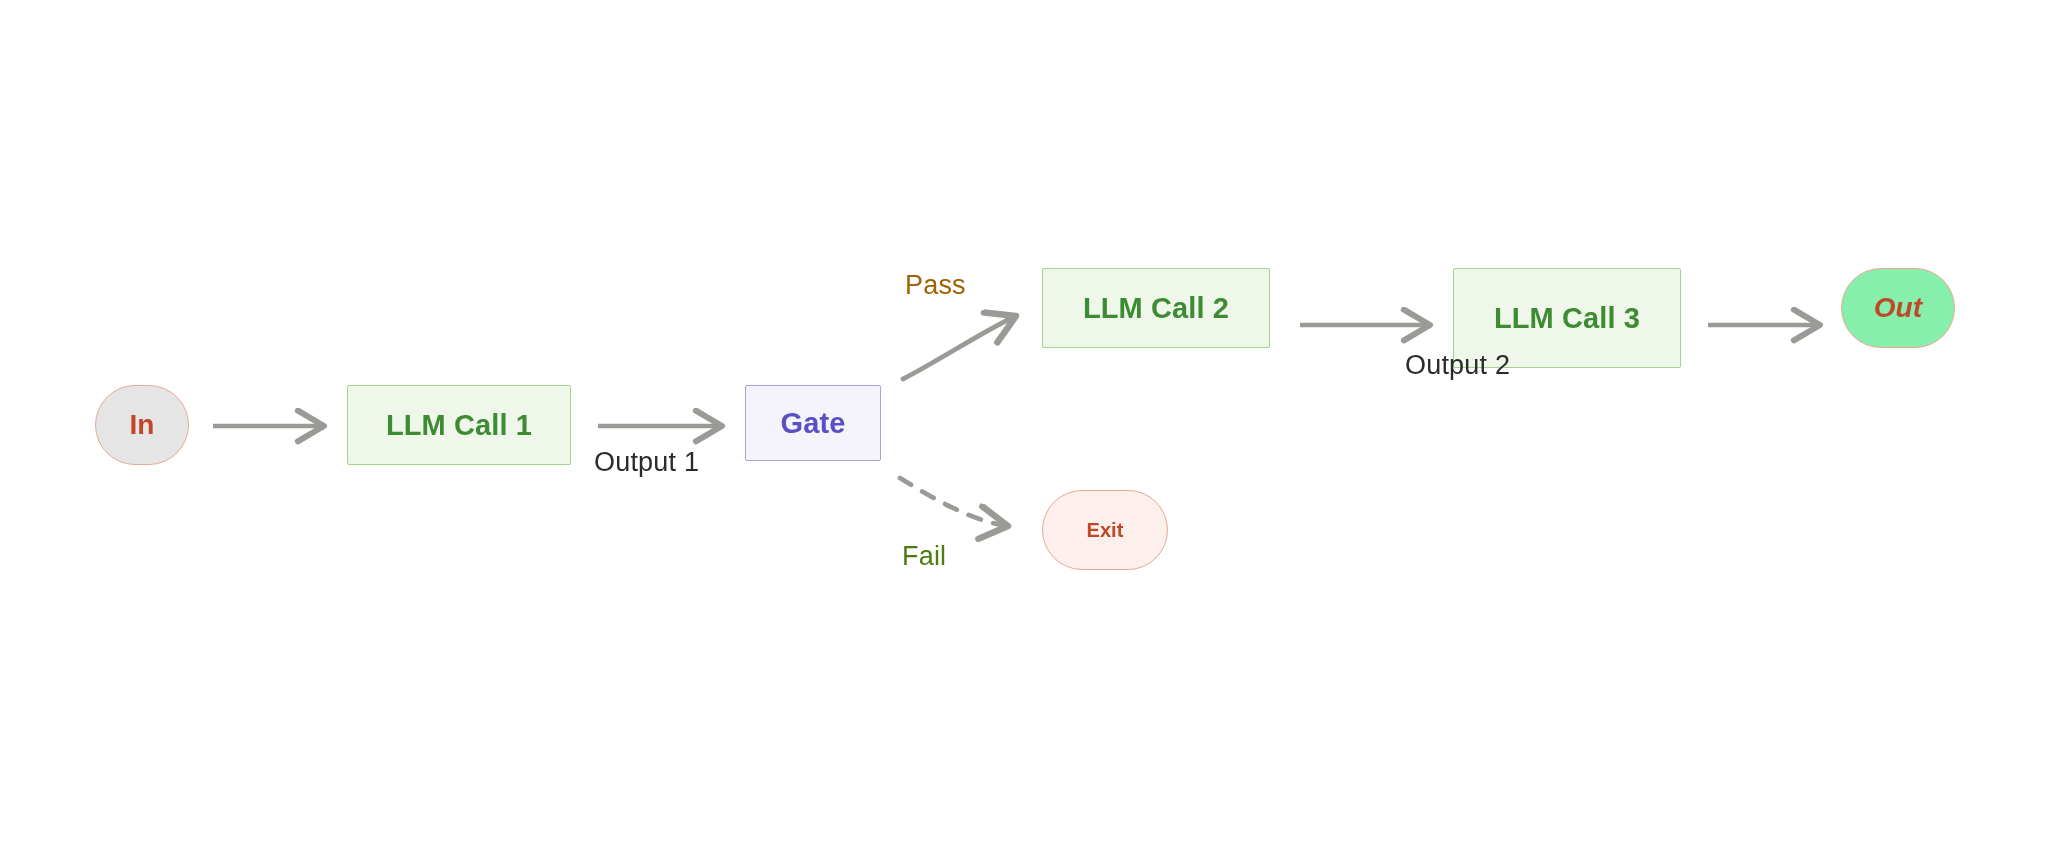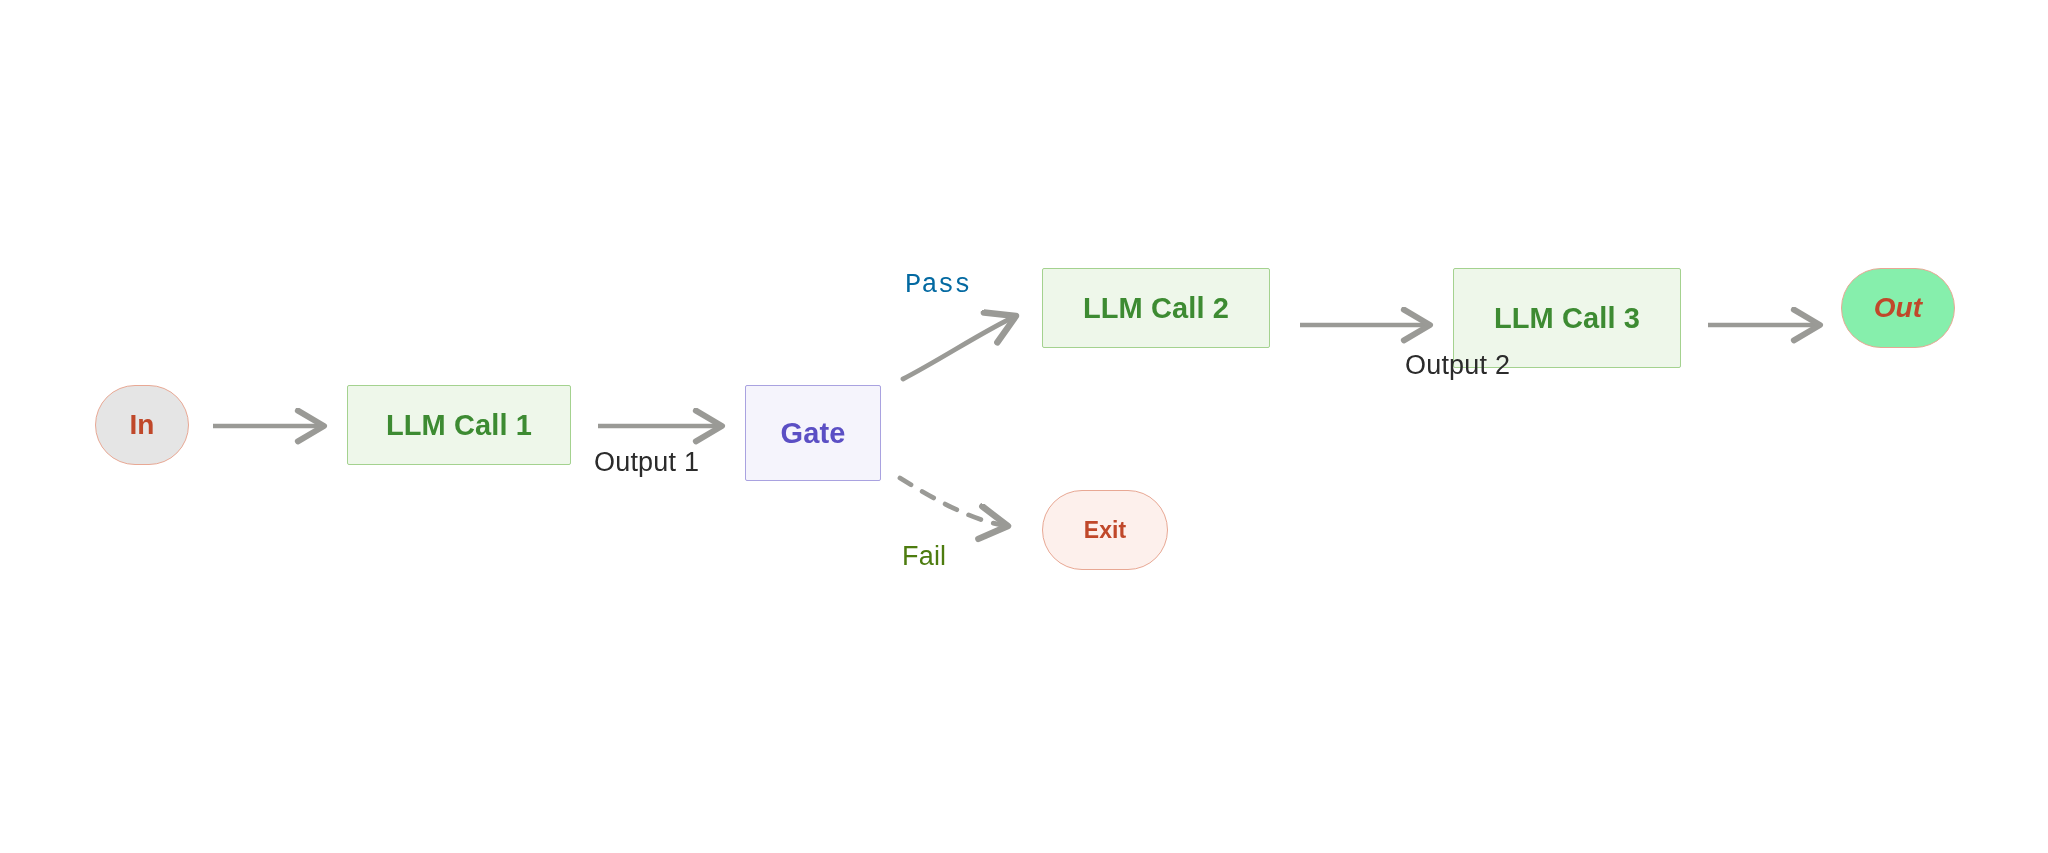--- a/index.html
+++ b/index.html
@@ -59,25 +59,25 @@
     background: #f5f4fc;
     border: 1.6px solid #a9a2e0;
     color: #5b4fc4;
     font-weight: 700;
     border-radius: 2px;
   }
 
   
   #node-in       { left: 95px;  top: 385px; width: 94px;  height: 80px;  font-size: 28px; }
   #node-llm1     { left: 347px; top: 385px; width: 224px; height: 80px;  font-size: 29px; }
-  #node-gate     { left: 745px; top: 385px; width: 136px; height: 96px;  font-size: 29px; }
+  #node-gate     { left: 745px; top: 385px; width: 136px; height: 76px;  font-size: 29px; }
   #node-llm2     { left: 1042px; top: 268px; width: 228px; height: 80px; font-size: 29px; }
   #node-llm3     { left: 1453px; top: 268px; width: 228px; height: 100px; font-size: 29px; }
   #node-out      { left: 1841px; top: 268px; width: 114px; height: 80px; font-size: 28px; }
-  #node-exit     { left: 1042px; top: 490px; width: 126px; height: 80px; font-size: 23px; }
+  #node-exit     { left: 1042px; top: 490px; width: 126px; height: 80px; font-size: 20px; }
 
   
   .edge-label {
     position: absolute;
     font-size: 27px;
     color: #2b2b2b;
     font-weight: 400;
     white-space: nowrap;
     letter-spacing: 0.2px;
   }
@@ -146,19 +146,19 @@
   <div class="node node-terminal" id="node-out" style="background: #86efac; border-color: rgb(232, 168, 148); color: rgb(192, 72, 42); font-style: italic;">
     <span>Out</span>
   </div>
 
   <div class="node node-terminal" id="node-exit" style="background: rgb(253, 240, 236); border-color: rgb(232, 168, 148); color: rgb(192, 72, 42);">
     <span>Exit</span>
   </div>
 
   <div class="edge-label" id="label-output1" style="color: rgb(43, 43, 43);">Output 1</div>
 
-  <div class="edge-label" id="label-pass" style="color: #0369a1; font-family: Liberation Mono, monospace;">Pass</div>
+  <div class="edge-label" id="label-pass" style="color: #a16207;">Pass</div>
 
   <div class="edge-label" id="label-fail" style="color: #4d7c0f;">Fail</div>
 
   <div class="edge-label" id="label-output2" style="color: rgb(43, 43, 43);">Output 2</div>
 
 </div>
 
 </body></html>

